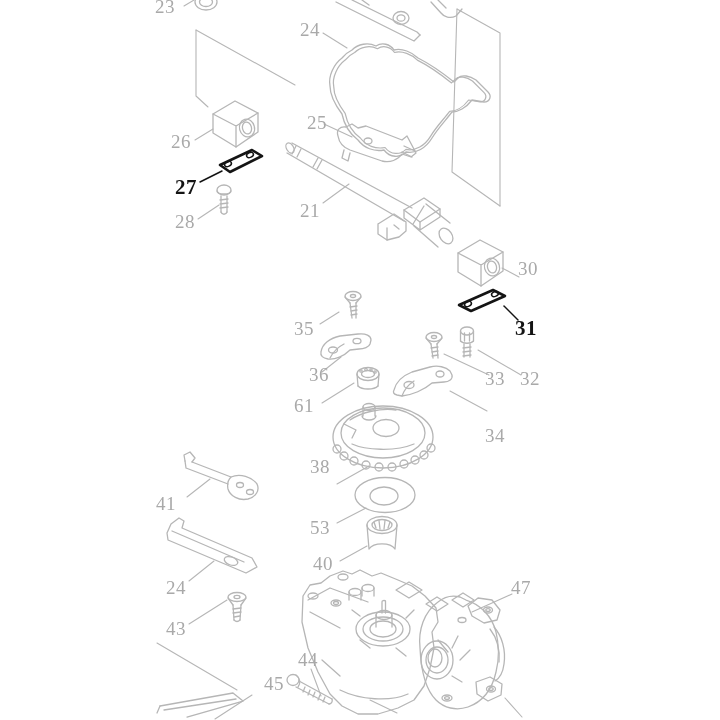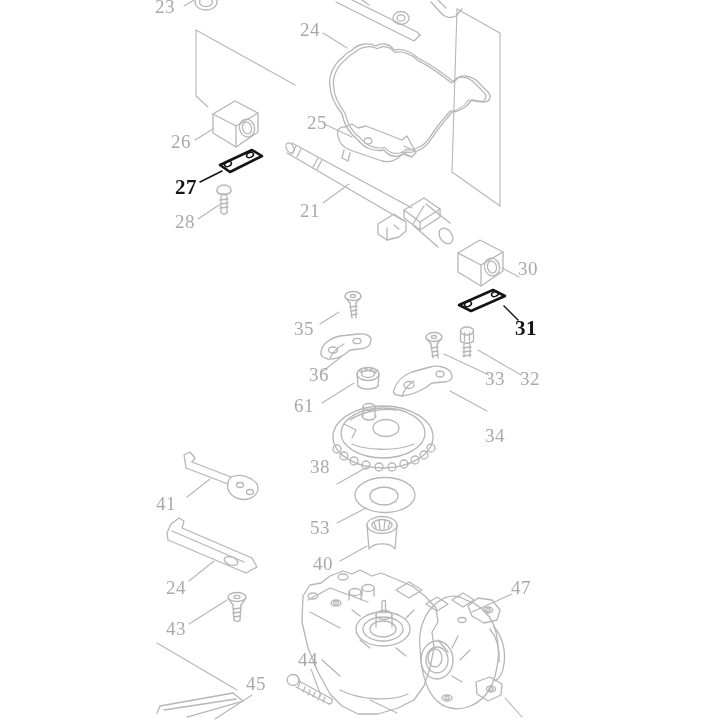--- a/index.html
+++ b/index.html
@@ -327,15 +327,15 @@
     <div class="part-label" style="left: 294px; top: 318px;">35</div>
     <div class="part-label" style="left: 296px; top: 364px; margin-left: 13px;">36</div>
     <div class="part-label" style="left: 294px; top: 395px;">61</div>
     <div class="part-label" style="left: 310px; top: 456px;">38</div>
     <div class="part-label" style="left: 310px; top: 517px;">53</div>
     <div class="part-label" style="left: 313px; top: 553px;">40</div>
     <div class="part-label" style="left: 156px; top: 493px;">41</div>
     <div class="part-label" style="left: 166px; top: 577px;">24</div>
     <div class="part-label" style="left: 166px; top: 618px;">43</div>
     <div class="part-label" style="left: 298px; top: 649px;">44</div>
-    <div class="part-label" style="left: 246px; top: 673px; text-align: center;">45</div>
+    <div class="part-label" style="left: 264px; top: 673px; text-align: center;">45</div>
     <div class="part-label" style="left: 511px; top: 577px;">47</div>
   </div>
 
 </body></html>

